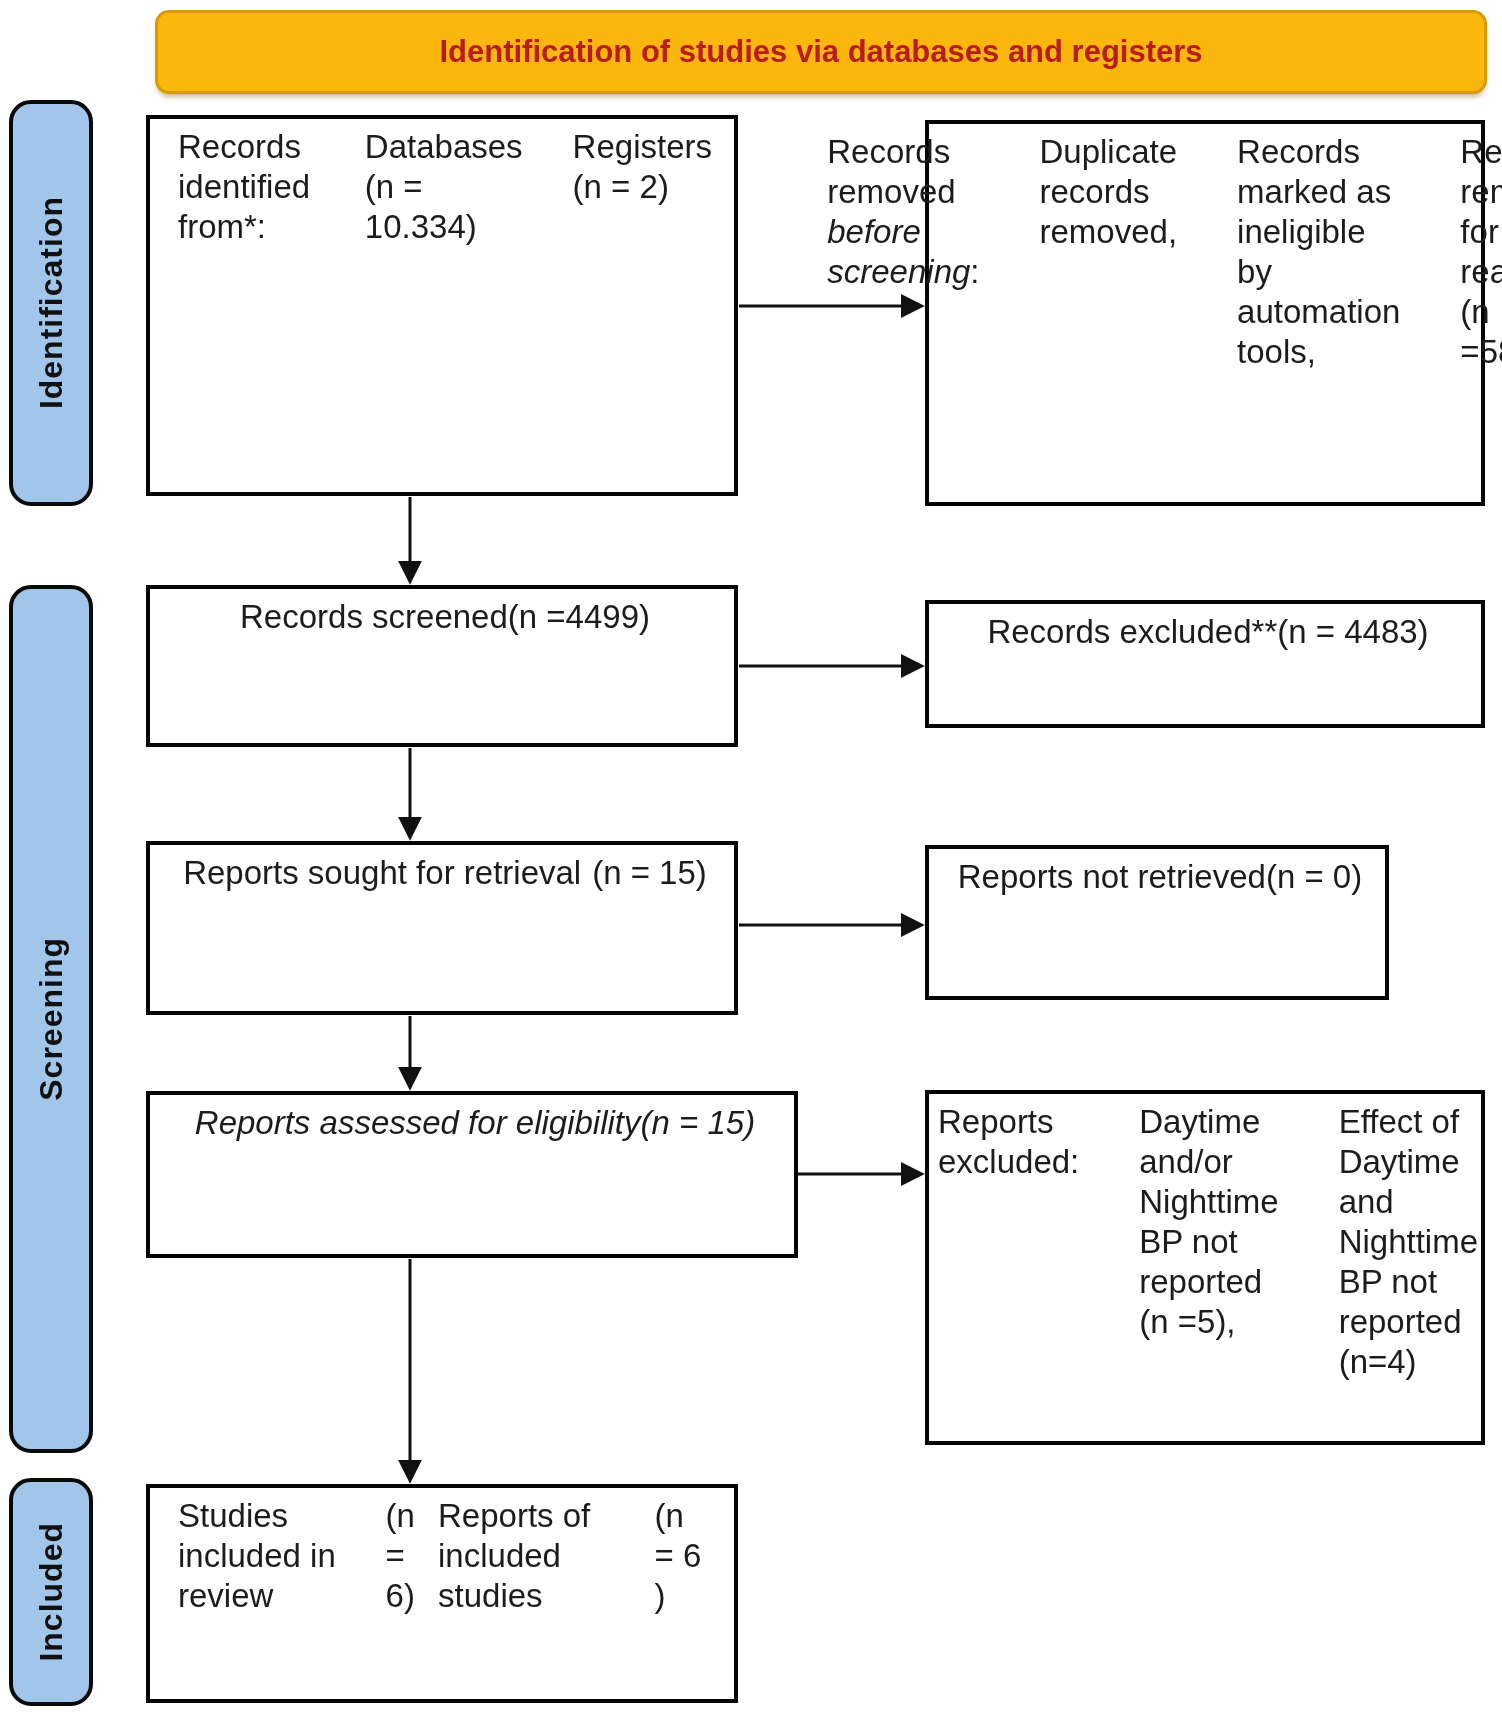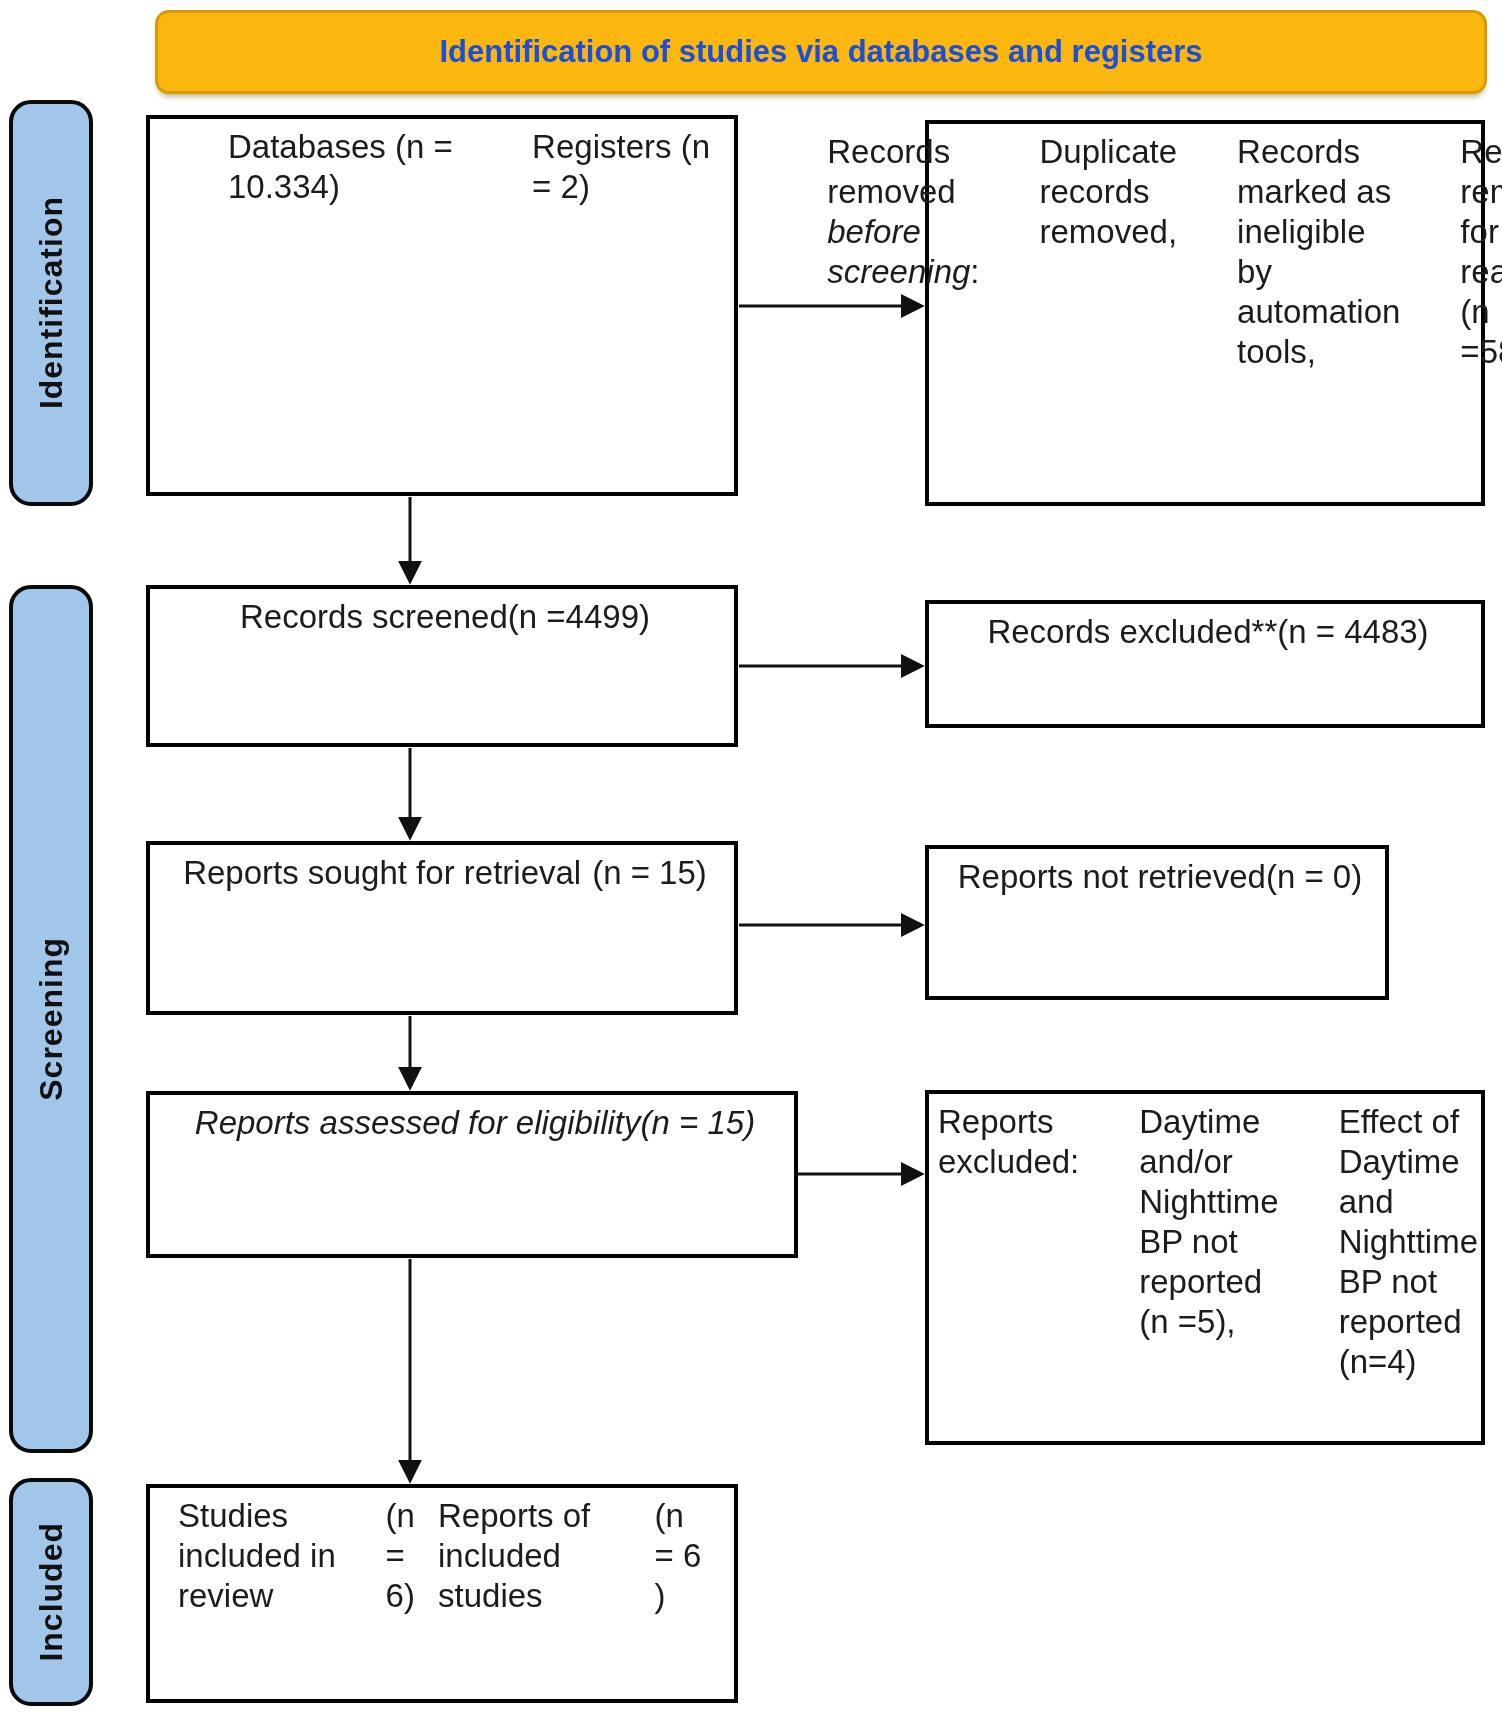--- a/index.html
+++ b/index.html
@@ -15,21 +15,21 @@
     position:relative;width:1502px;height:1717px;background:#ffffff;
     font-family:"Liberation Sans", sans-serif;color:var(--text);overflow:hidden;
   }
   .arrows{position:absolute;left:0;top:0;width:1502px;height:1717px;pointer-events:none;}
   .banner{
     position:absolute;left:155px;top:10px;width:1332px;height:84px;
     background:var(--banner-bg);border:3px solid var(--banner-border);border-radius:14px;
     box-sizing:border-box;display:flex;align-items:center;justify-content:center;
     box-shadow:0 5px 5px -2px rgba(120,80,0,0.40);
   }
-  .banner span{font-size:31px;font-weight:bold;color:#1d4ed8;}
+  .banner span{font-size:31px;font-weight:bold;color:#b91c1c;}
   .stage{
     position:absolute;left:9px;width:84px;background:var(--stage-bg);
     border:4px solid #0a0a0a;border-radius:22px;box-sizing:border-box;
     display:flex;align-items:center;justify-content:center;
   }
   .stage span{
     writing-mode:vertical-rl;transform:rotate(180deg);
     font-size:32px;font-weight:bold;color:#111;letter-spacing:1px;white-space:nowrap;
   }
   .box{
@@ -85,20 +85,21 @@
     <span>Identification</span>
   </div>
   <div class="stage" id="stage-screening">
     <span>Screening</span>
   </div>
   <div class="stage" id="stage-included">
     <span>Included</span>
   </div>
 
   <div class="box" id="box-identified">
+    <div class="line">Records identified from*:</div>
     <div class="line indent-sm">Databases (n = 10.334)</div>
     <div class="line indent-sm">Registers (n = 2)</div>
   </div>
 
   <div class="box" id="box-removed">
     <div class="line"><span>Records removed </span><span class="italic">before screening</span><span>:</span></div>
     <div class="line indent">Duplicate records removed,</div>
     <div class="line indent">Records marked as ineligible by automation tools,</div>
     <div class="line indent">Records removed for other reasons (n =5835)</div>
   </div>

